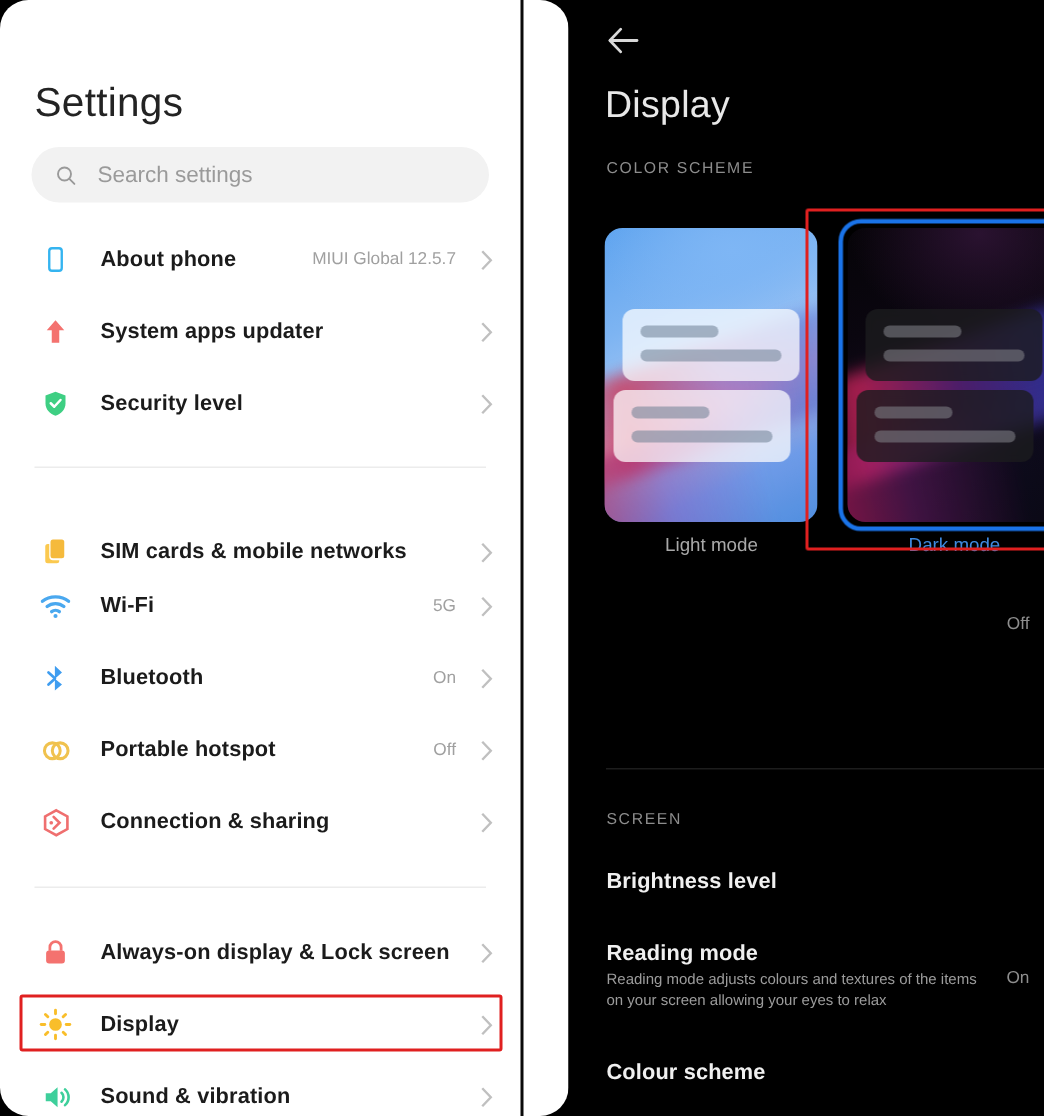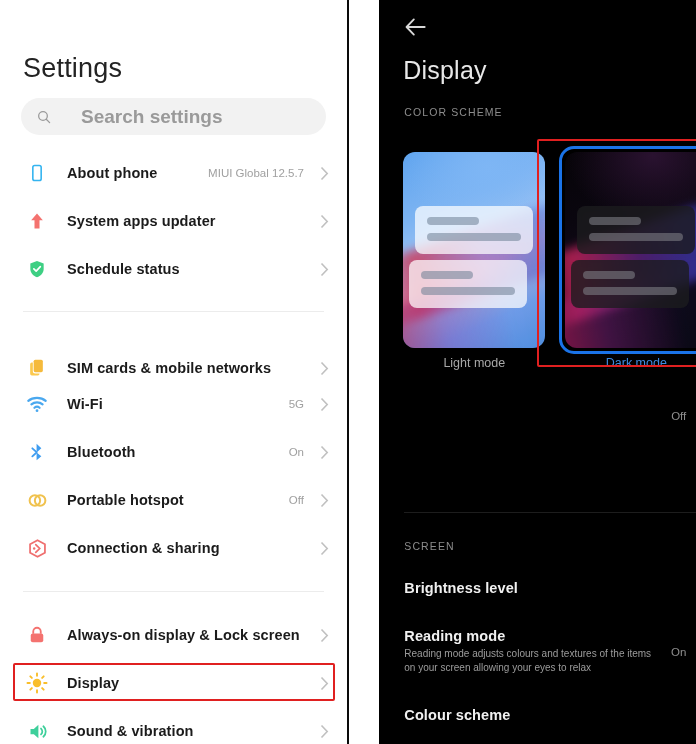--- a/index.html
+++ b/index.html
@@ -10,41 +10,42 @@
     background: #000;
   }
   .screen { position: relative; width: 696px; height: 744px; display: flex; }
 
   
   .left-panel {
     position: relative;
     width: 418px; height: 744px;
     background: #ffffff;
     overflow: hidden;
+    border-radius: 19px;
   }
   .panel-divider-vert {
     position: absolute; left: 347px; top: 0;
     width: 2px; height: 744px; background: #0a0a0a; z-index: 30;
   }
 
   .settings-title {
     position: absolute; left: 23px; top: 53px;
     font-size: 27px; font-weight: 400; color: #232323;
     letter-spacing: 0.2px;
   }
 
   .search-bar {
     position: absolute; left: 21px; top: 98px;
     width: 305px; height: 37px;
     background: #f2f2f2; border-radius: 19px;
     display: flex; align-items: center;
   }
   .search-icon { margin-left: 15px; width: 16px; height: 16px; display: block; }
   .search-placeholder {
-    margin-left: 29px; font-size: 19px; color: #9a9a9a; font-weight: 700;
+    margin-left: 13px; font-size: 15px; color: #9a9a9a; font-weight: 400;
   }
 
   .rows { position: absolute; left: 0; top: 0; width: 347px; }
 
   .row {
     position: absolute; left: 0; width: 347px; height: 48px;
     display: flex; align-items: center;
   }
   .row-ico {
     position: absolute; left: 24px; width: 26px; height: 26px;
@@ -227,21 +228,21 @@
           </svg>
       </div>
 
       <div class="row" style="top:245px">
         <span class="row-ico">
           <svg viewBox="0 0 24 24" width="20" height="20">
             <path d="M12 2.5 L20 5.5 V12 C20 17 16.2 20.4 12 21.8 C7.8 20.4 4 17 4 12 V5.5 Z" fill="#3ecf83"></path>
             <polyline points="8.2,11.8 11,14.6 16,9.2" fill="none" stroke="#ffffff" stroke-width="2" stroke-linecap="round" stroke-linejoin="round"></polyline>
           </svg>
         </span>
-        <span class="row-label">Schedule status</span>
+        <span class="row-label">Security level</span>
         <span class="row-value"></span>
         <svg class="row-chev" viewBox="0 0 9 15">
             <polyline class="chev-path" points="1.5,1.5 7.2,7.5 1.5,13.5"></polyline>
           </svg>
       </div>
 
       <div class="row" style="top:344px">
         <span class="row-ico">
           <svg viewBox="0 0 24 24" width="20" height="20">
             <path d="M10 2 H17 A2 2 0 0 1 19 4 V15 A2 2 0 0 1 17 17 H10 A2 2 0 0 1 8 15 V4 A2 2 0 0 1 10 2 Z" fill="#f5ba3c"></path>

